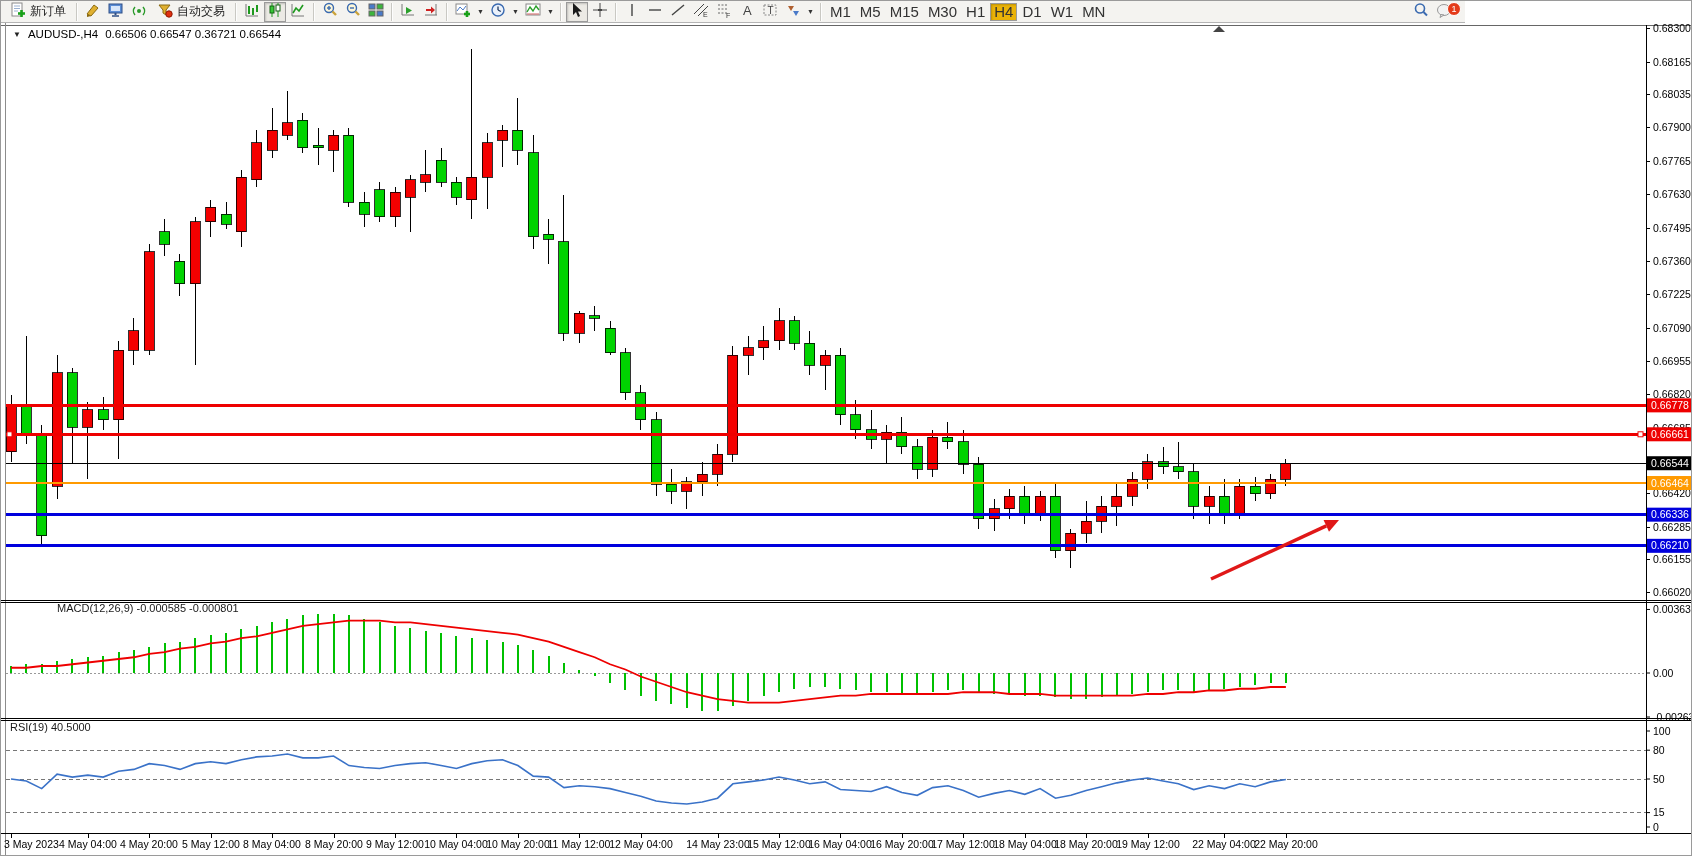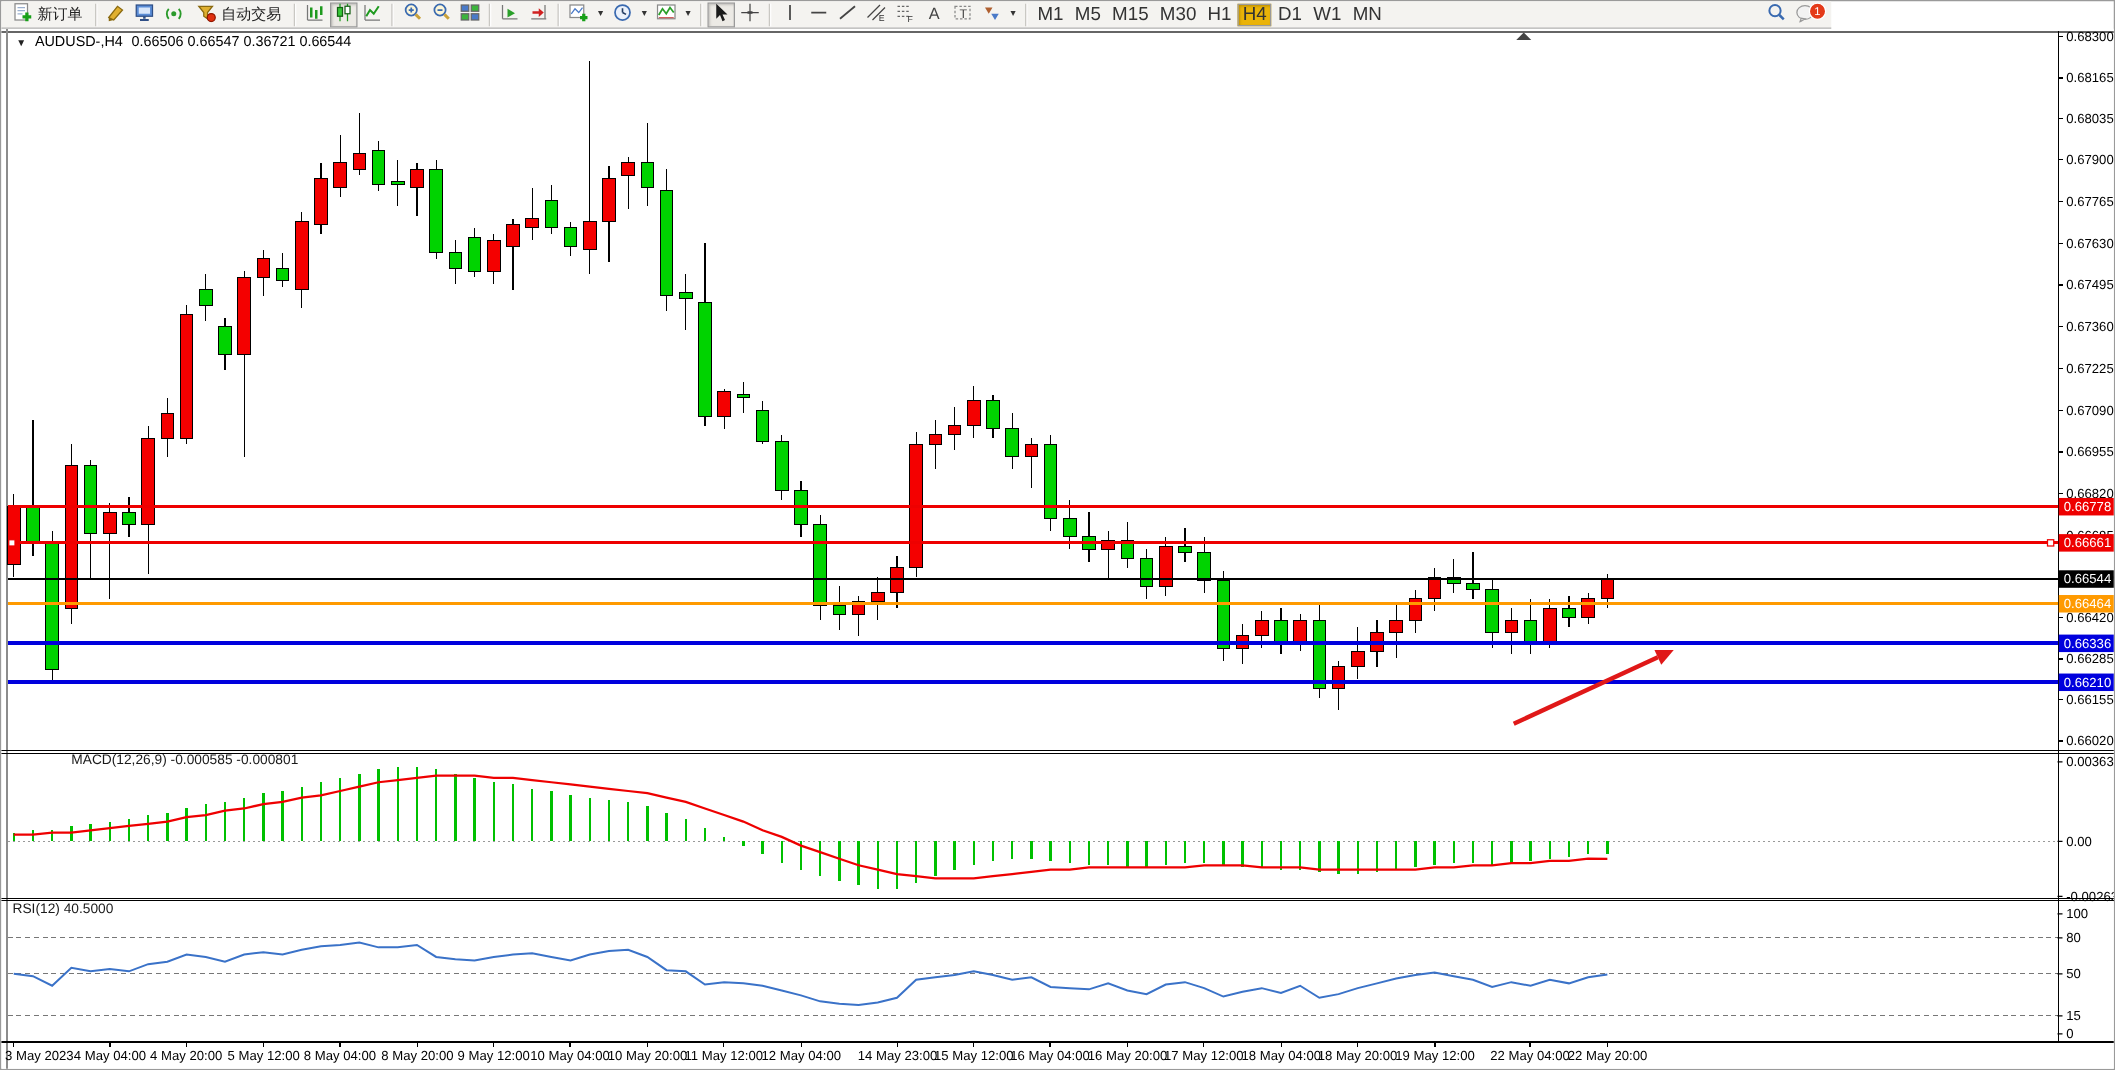--- a/index.html
+++ b/index.html
@@ -750,16 +750,16 @@
     <span class="tri">▼</span>
     <span>AUDUSD-,H4</span>
     <span>0.66506 0.66547 0.36721 0.66544</span>
   </div>
 
   <div class="ind-label" style="left:9px;top:601px;margin-left:47px;">
     <span>MACD(12,26,9)</span>
     <span>-0.000585 -0.000801</span>
   </div>
   <div class="ind-label" style="left:9px;top:720px;">
-    <span>RSI(12)</span>
+    <span>RSI(19)</span>
     <span>40.5000</span>
   </div>
 </div>
 
 </body></html>

